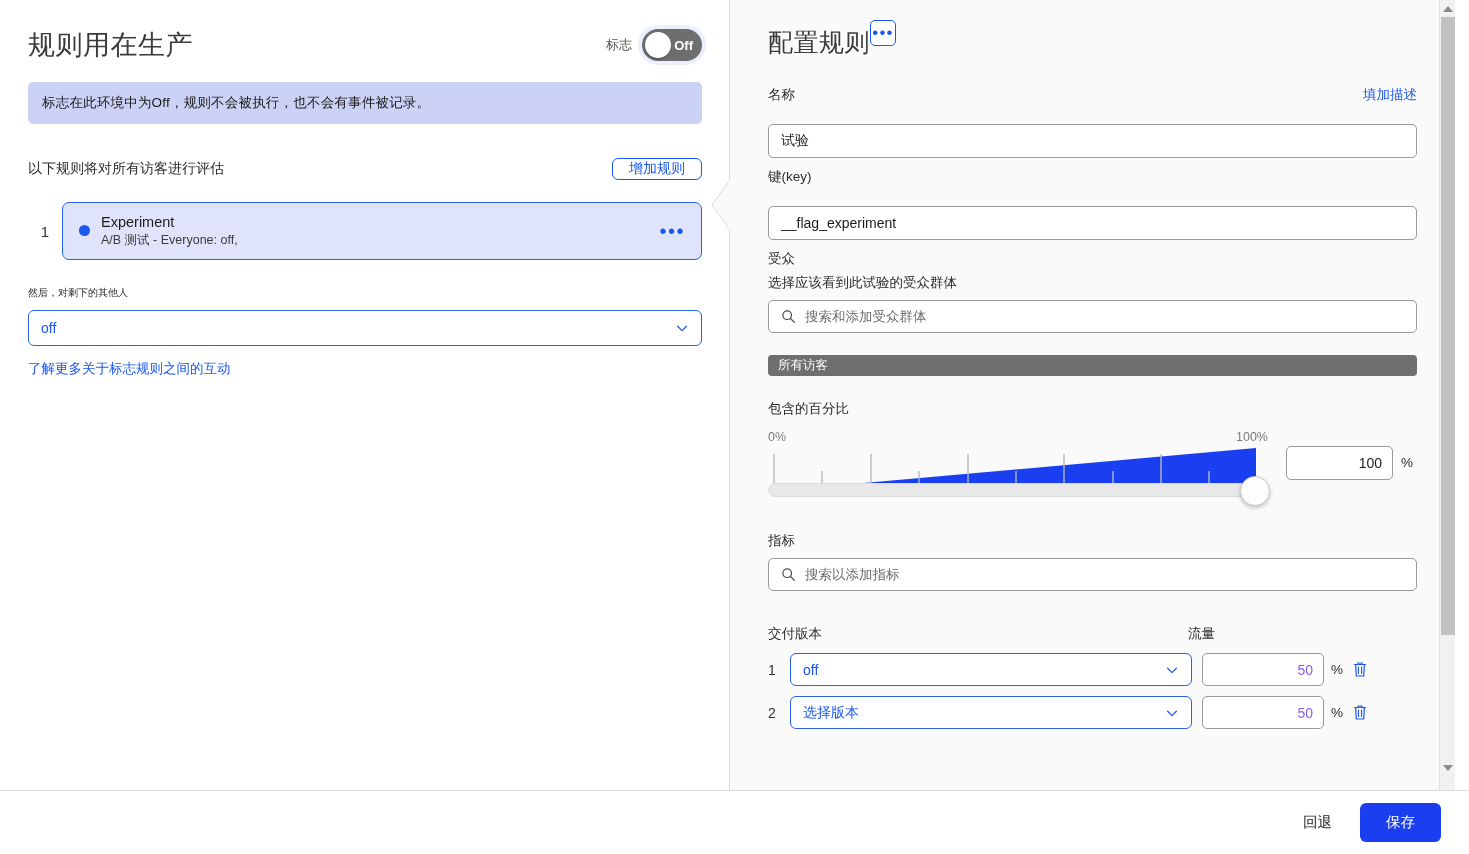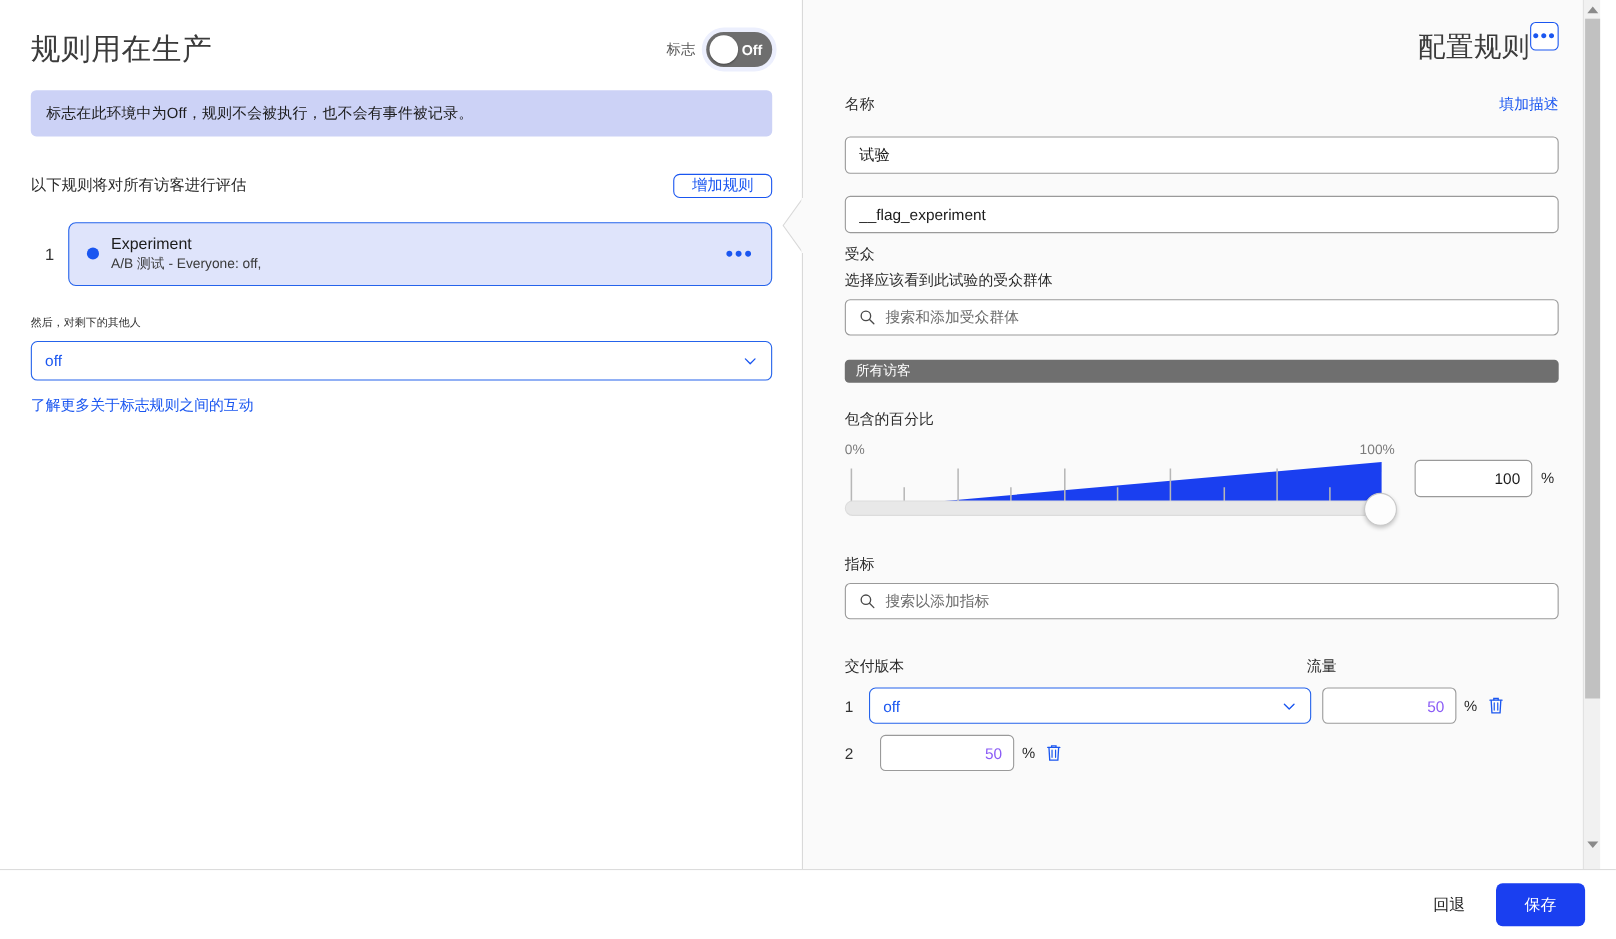--- a/index.html
+++ b/index.html
@@ -96,21 +96,21 @@
     position: absolute; left: 712px; top: 180px; width: 18px; height: 50px;
     overflow: visible;
   }
 
   
   .right-panel {
     position: absolute; left: 730px; top: 0; width: 725px; height: 790px;
     background: #fafafa; overflow: hidden;
   }
   .rp-inner { padding: 14px 38px 0 38px; }
-  .rp-header { display: flex; align-items: flex-start; justify-content: flex-end; height: 62px; }
+  .rp-header { display: flex; align-items: flex-start; justify-content: flex-start; height: 62px; }
   .rp-title { font-size: 25px; color: #3b3b3b; font-weight: 400; letter-spacing: .5px; padding-top: 12px; }
   .icon-btn {
     width: 26px; height: 26px; border: 1.5px solid #1a56f0; border-radius: 5px;
     display: flex; align-items: center; justify-content: center; cursor: pointer;
     background: #fff; margin-top: 6px;
   }
   .icon-btn .d { color: #1a56f0; font-size: 17px; letter-spacing: 1.2px; line-height: 8px; }
 
   .field-label-row { display: flex; justify-content: space-between; align-items: baseline; margin-top: 10px; }
   .field-label { font-size: 13.5px; color: #2b2b2b; }
@@ -284,20 +284,23 @@
           <span class="d">•••</span>
         </div>
       </div>
 
       <div class="field-label-row">
         <span class="field-label">名称</span>
         <a class="field-link">填加描述</a>
       </div>
       <input class="text-input" value="试验" style="">
 
+      <div class="field-label-row">
+        <span class="field-label">键(key)</span>
+      </div>
       <input class="text-input" value="__flag_experiment" style="">
 
       <div class="field-label-row">
         <span class="field-label">受众</span>
       </div>
       <div class="sub-label">选择应该看到此试验的受众群体</div>
 
       <div class="search-input-wrap">
         <svg class="search-icon" width="15" height="15" viewBox="0 0 16 16">
           <circle cx="6.6" cy="6.6" r="4.6" fill="none" stroke="#4a4a4a" stroke-width="1.3"></circle>
@@ -369,20 +372,26 @@
         <svg class="trash" width="16" height="17" viewBox="0 0 16 17">
           <path d="M2.5 3.5 H13.5" stroke="#1a56f0" stroke-width="1.2" stroke-linecap="round"></path>
           <path d="M6 3.5 V2 H10 V3.5" fill="none" stroke="#1a56f0" stroke-width="1.2"></path>
           <path d="M3.6 3.5 L4.3 15 H11.7 L12.4 3.5" fill="none" stroke="#1a56f0" stroke-width="1.2"></path>
           <path d="M6.4 6 V12.5 M9.6 6 V12.5" stroke="#1a56f0" stroke-width="1.1" stroke-linecap="round"></path>
         </svg>
       </div>
 
       <div class="variant-row">
         <div class="v-idx">2</div>
+        <div class="v-select">
+          <span>选择版本</span>
+          <svg class="chev" viewBox="0 0 16 16">
+            <path d="M3 6 L8 11 L13 6" fill="none" stroke="#1a56f0" stroke-width="1.4" stroke-linecap="round" stroke-linejoin="round"></path>
+          </svg>
+        </div>
         <input class="v-pct" value="50" style="">
         <span class="v-sign">%</span>
         <svg class="trash" width="16" height="17" viewBox="0 0 16 17">
           <path d="M2.5 3.5 H13.5" stroke="#1a56f0" stroke-width="1.2" stroke-linecap="round"></path>
           <path d="M6 3.5 V2 H10 V3.5" fill="none" stroke="#1a56f0" stroke-width="1.2"></path>
           <path d="M3.6 3.5 L4.3 15 H11.7 L12.4 3.5" fill="none" stroke="#1a56f0" stroke-width="1.2"></path>
           <path d="M6.4 6 V12.5 M9.6 6 V12.5" stroke="#1a56f0" stroke-width="1.1" stroke-linecap="round"></path>
         </svg>
       </div>
 

